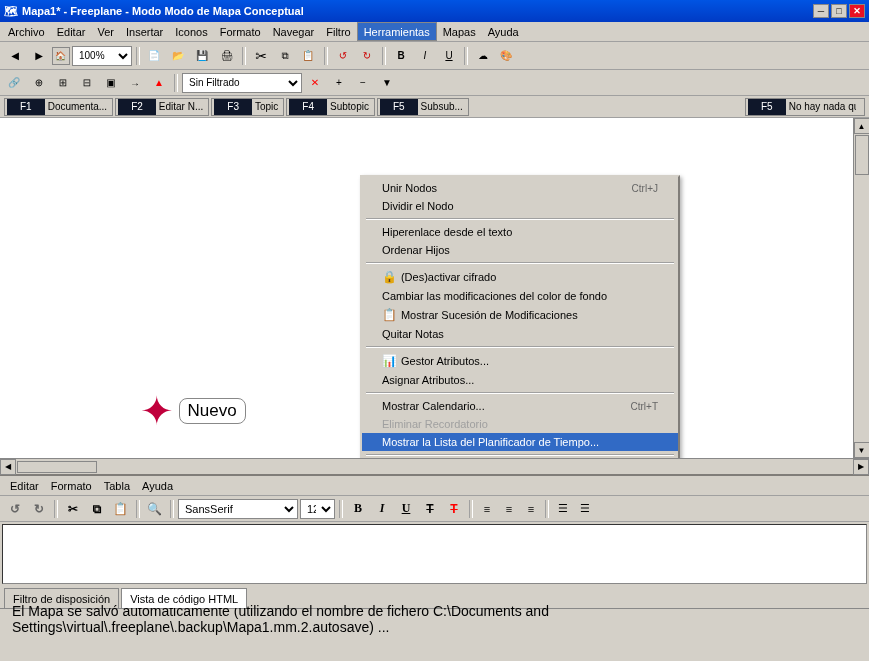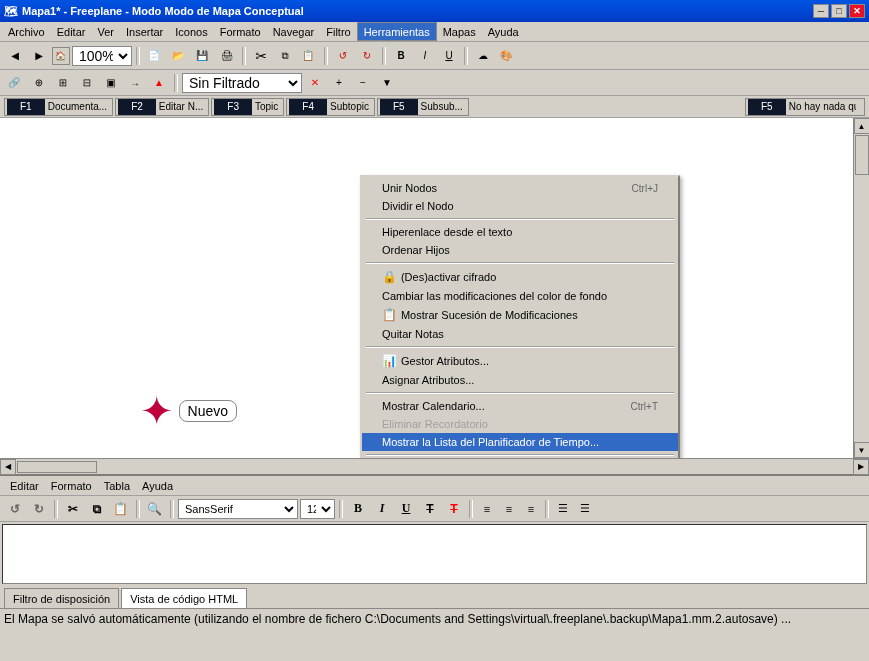--- a/index.html
+++ b/index.html
@@ -64,21 +64,21 @@
       border: 1px solid transparent;
       display: flex; align-items: center; justify-content: center;
       cursor: pointer;
       font-size: 10px;
     }
     .toolbar-separator { width: 4px; height: 18px; border-left: 1px solid #a0a0a0; border-right: 1px solid white; margin: 0 2px; }
     .toolbar-combo {
       height: 20px;
       background: white;
       border: 1px solid #888;
-      font-size: 14px;
+      font-size: 10px;
       padding: 0 2px;
     }
 
     
     .fkey-bar {
       background: #d4d0c8;
       height: 22px;
       display: flex;
       align-items: center;
       padding: 0 4px;
@@ -159,21 +159,21 @@
     .node-star {
       color: #c0003c;
       font-size: 40px;
       margin-right: 5px;
     }
     .node-label {
       background: white;
       border: 1px solid #888;
       border-radius: 8px;
       padding: 2px 8px;
-      font-size: 14px;
+      font-size: 17px;
       white-space: nowrap;
       text-align: center;
     }
 
     
     .dropdown-overlay {
       position: absolute;
       top: 57px;
       left: 0;
       right: 0;
@@ -262,22 +262,22 @@
       z-index: 1;
     }
 
     
     .status-bar {
       height: 20px;
       background: #d4d0c8;
       border-top: 1px solid #888;
       display: flex;
       align-items: center;
-      padding: 0 4px;
-      font-size: 12px;
+      padding: 0 12px;
+      font-size: 14px;
     }
 
     
     .fmt-btn {
       width: 22px; height: 20px;
       background: #d4d0c8;
       border: 1px solid transparent;
       display: flex; align-items: center; justify-content: center;
       cursor: pointer;
       font-size: 12px;

